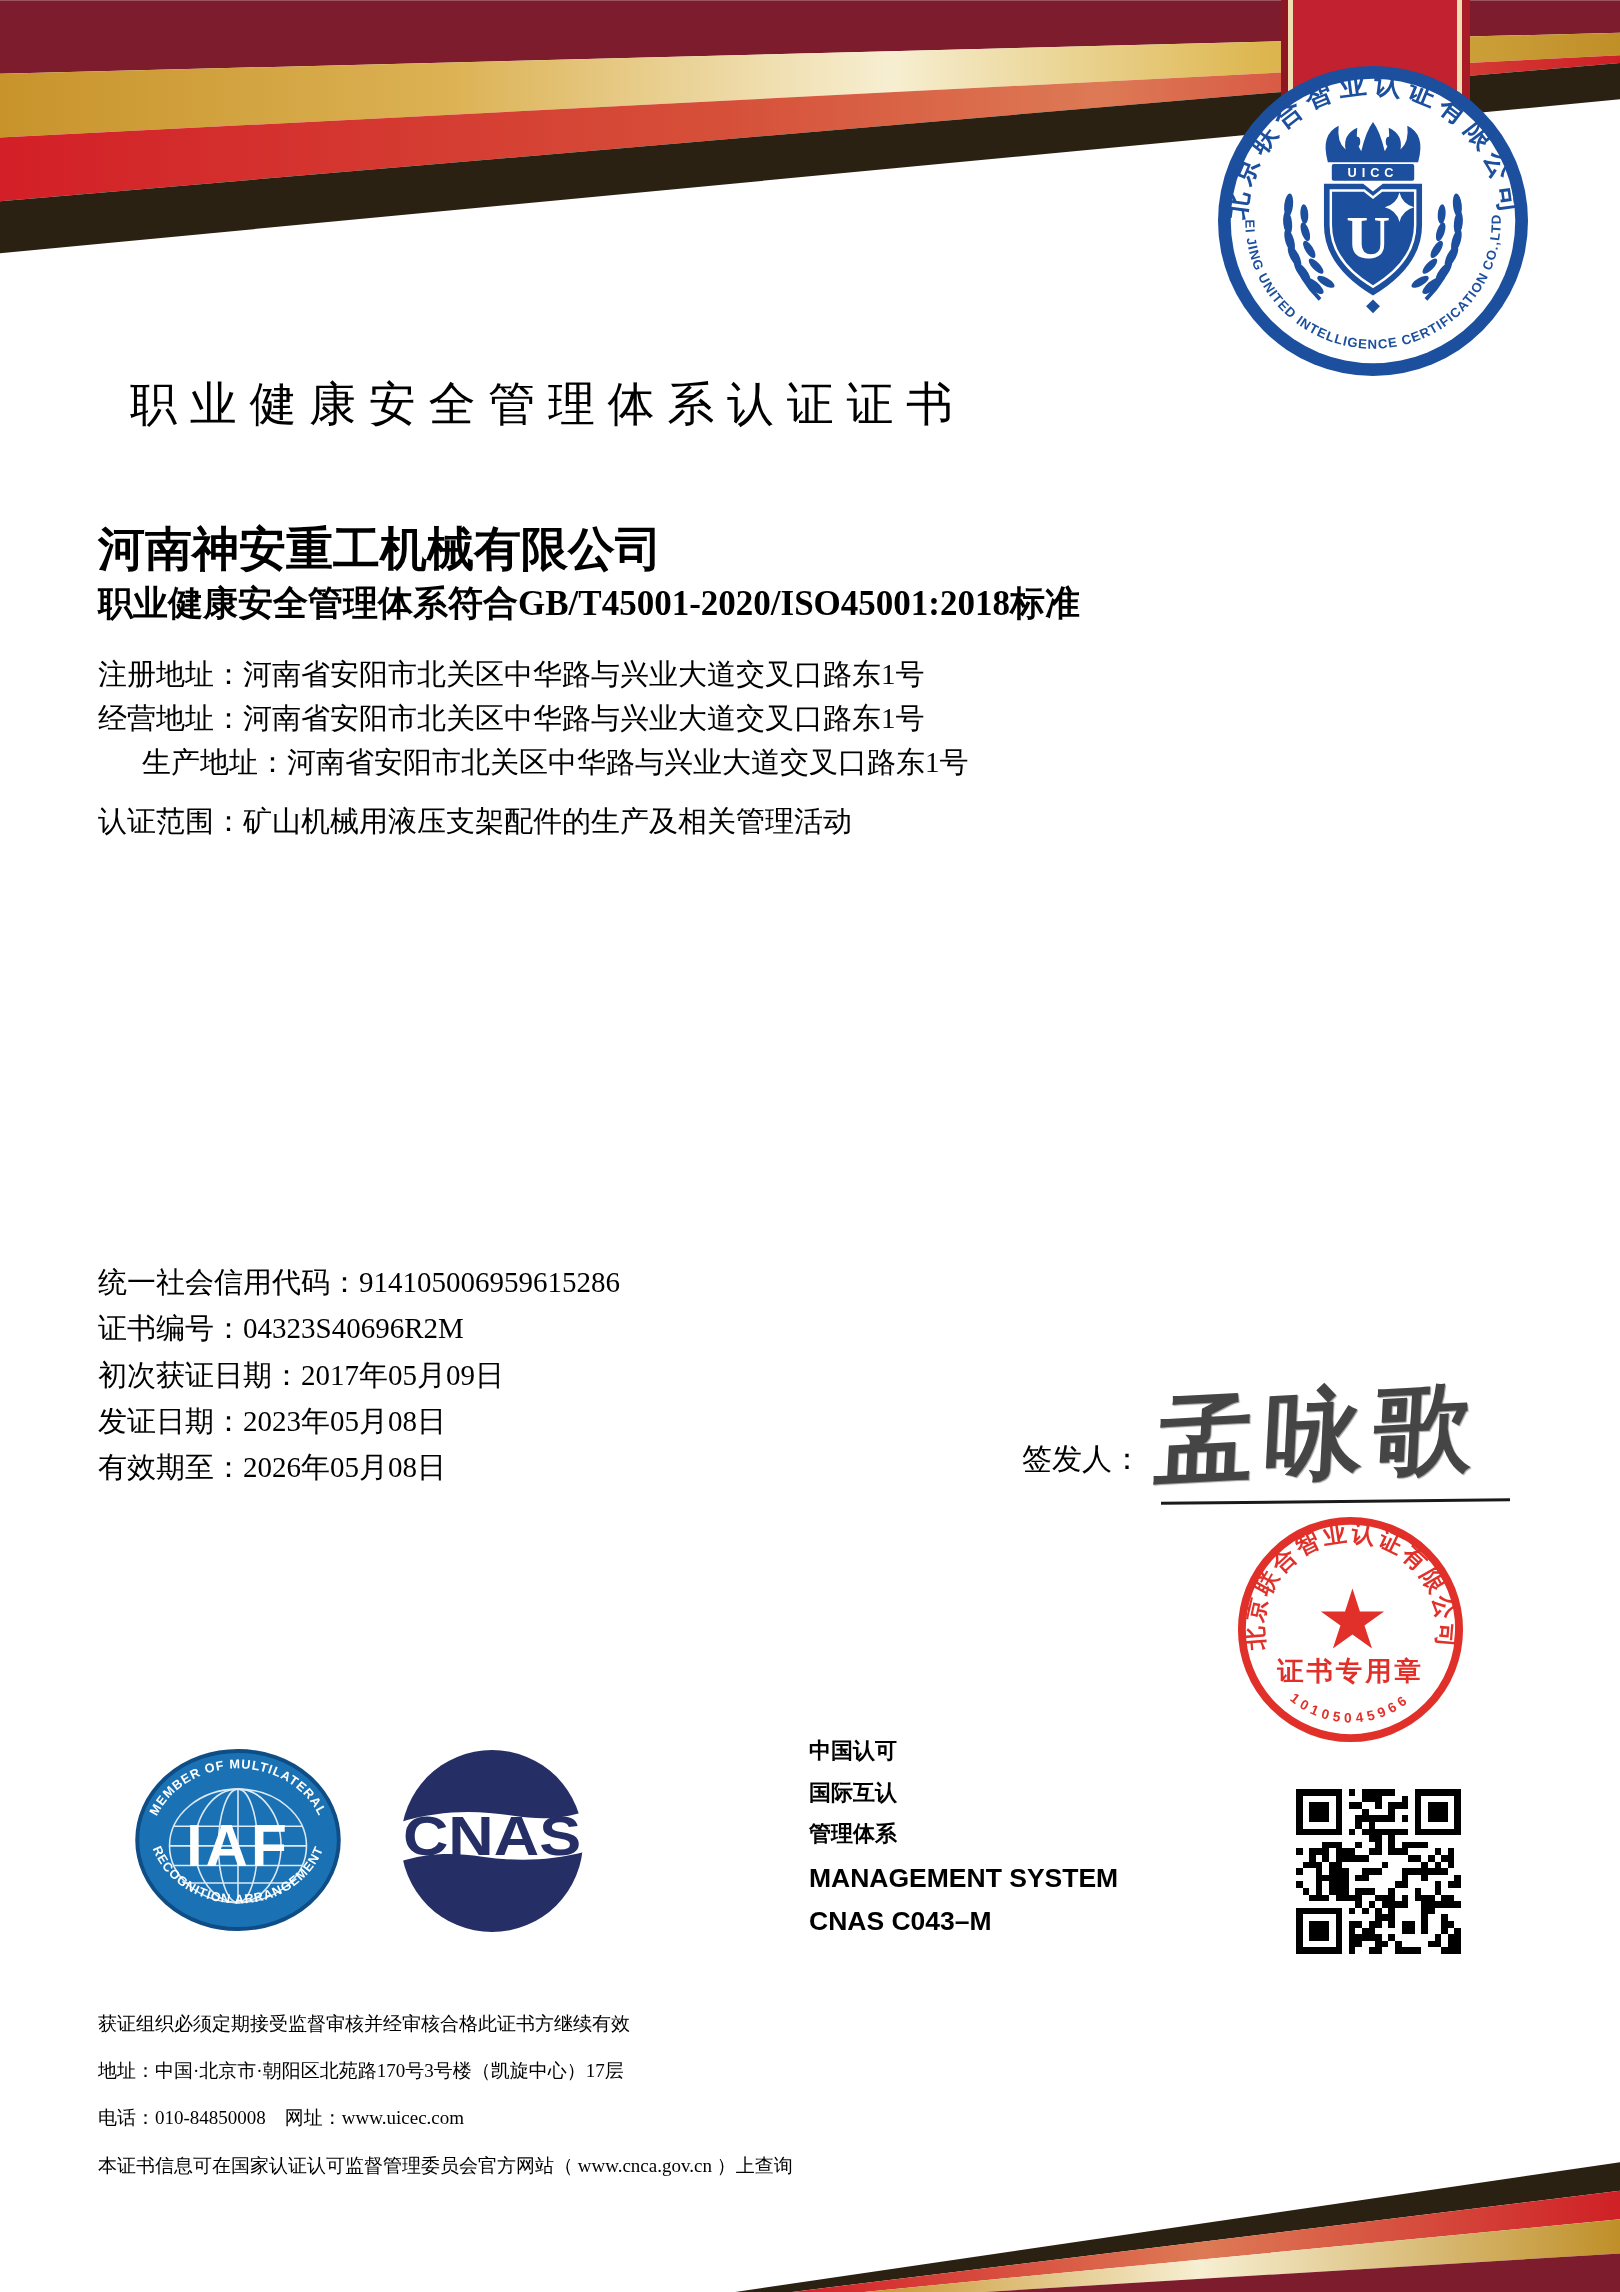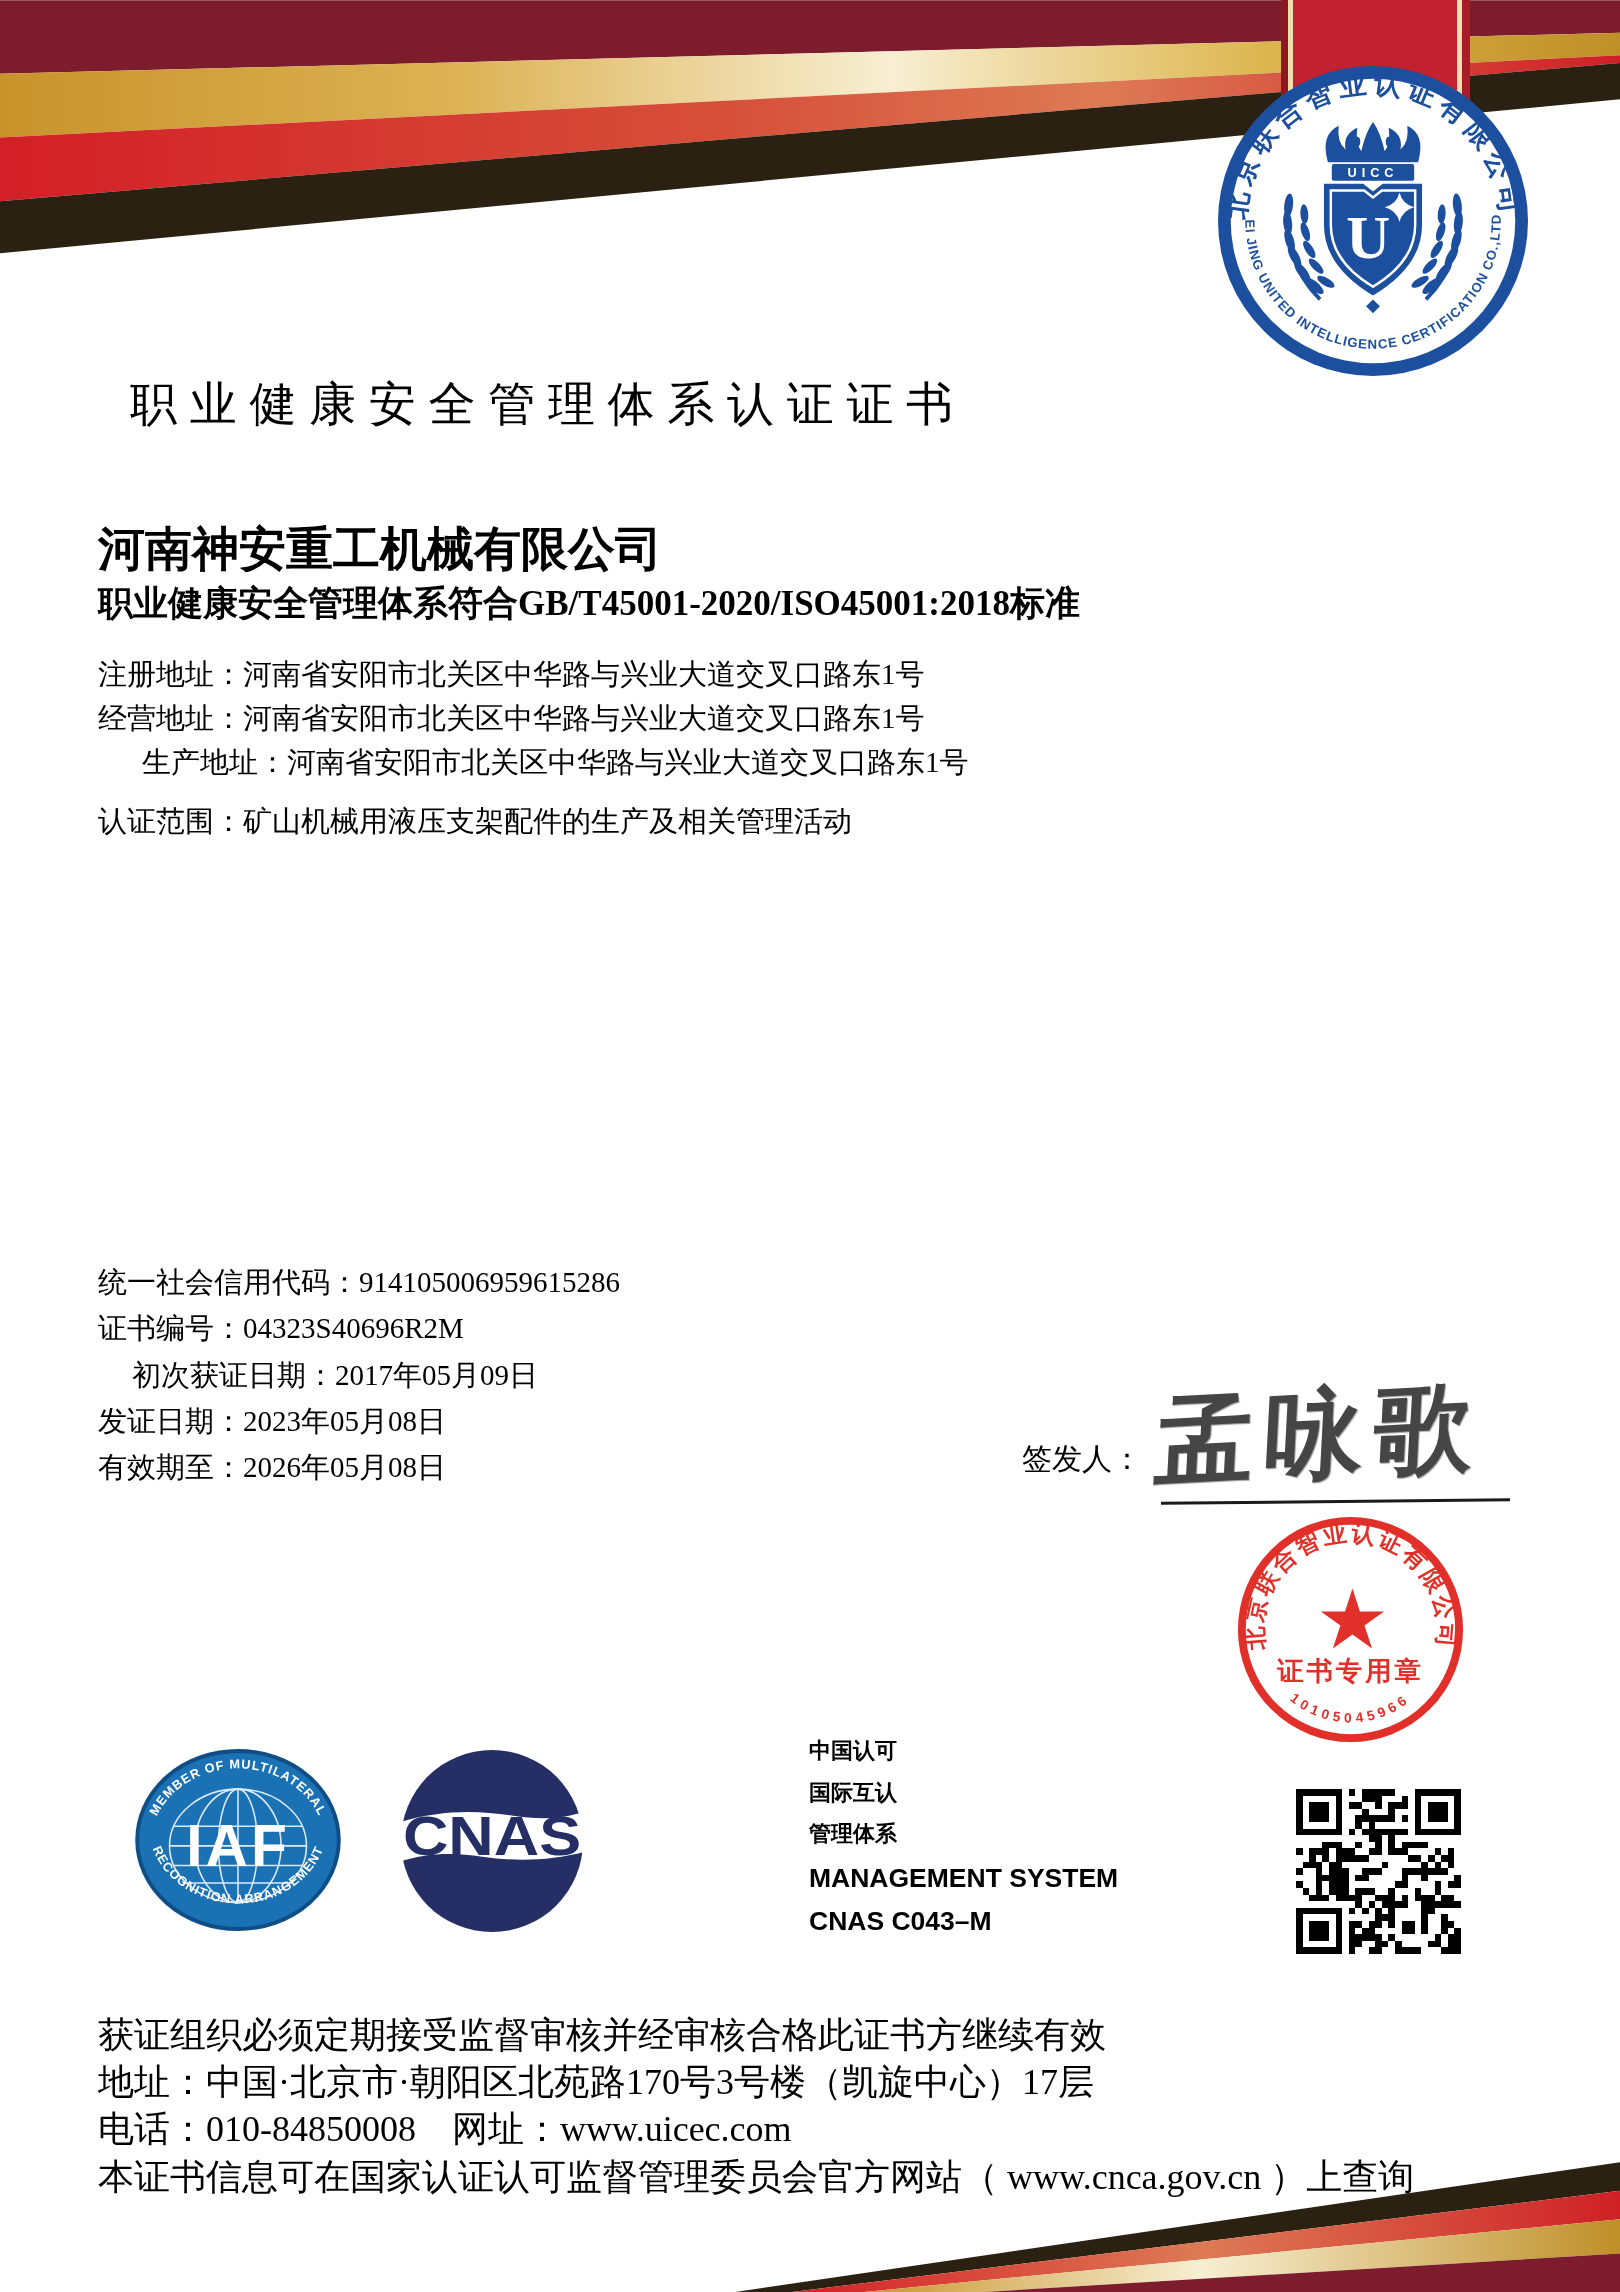--- a/index.html
+++ b/index.html
@@ -15,40 +15,40 @@
   .ribbon{left:1281px;top:0;width:189px;height:312px;z-index:2;
     background:linear-gradient(90deg,#8f1722 0 3.5%,#f0ddb0 3.5% 6.5%,#c22230 6.5% 93%,#f0ddb0 93% 96%,#a81c28 96% 100%);}
   .badge{left:1218px;top:66px;width:310px;height:310px;z-index:3;}
 
   
   .title{left:130px;top:373px;font-size:47px;letter-spacing:12.7px;z-index:4;}
   .company{left:98px;top:518px;font-size:47px;font-weight:bold;z-index:4;}
   .standard{left:98px;top:580px;font-size:35px;font-weight:bold;z-index:4;}
   .bodyline{left:98px;font-size:29px;z-index:4;white-space:pre;}
   .addr1{top:655px;} .addr2{top:699px;} .addr3{top:743px;margin-left:44px;} .scope{top:802px;}
-  .d1{top:1263px;} .d2{top:1309px;} .d3{top:1356px;margin-left:34px;} .d4{top:1402px;} .d5{top:1448px;}
+  .d1{top:1263px;} .d2{top:1309px;} .d3{top:1356px;} .d4{top:1402px;} .d5{top:1448px;}
   .signer-label{left:1022px;top:1439px;font-size:30px;z-index:4;}
   .signature{left:1155px;top:1370px;font-size:98px;font-weight:bold;color:#454545;
      letter-spacing:11.8px;transform:rotate(-3deg) skewX(-6deg);z-index:5;
      text-shadow:1px 1px 1px rgba(70,70,70,.55);}
   .sig-line{left:1161px;top:1500px;width:349px;height:2.9px;background:#1a1a1a;
      transform:rotate(-.6deg);z-index:4;}
 
   
   .stamp{left:1236px;top:1515px;width:229px;height:229px;z-index:6;opacity:.95;}
   .iaf{left:135px;top:1749px;width:206px;height:182px;z-index:4;}
   .cnas{left:399px;top:1746px;width:186px;height:190px;z-index:4;}
   .acc{left:809px;z-index:4;font-weight:bold;}
   .acc.cjk{font-size:22px;}
   .acc.en{font-size:26.5px;font-family:"Liberation Sans","DejaVu Sans",sans-serif;}
   .a1{top:1736px;} .a2{top:1778px;} .a3{top:1819px;} .a4{top:1863px;} .a5{top:1906px;}
   .qr{left:1296px;top:1789px;width:165px;height:165px;z-index:4;}
 
   
-  .foot{left:98px;font-size:36px;z-index:4;white-space:pre;}
+  .foot{left:98px;font-size:19px;z-index:4;white-space:pre;}
   .f1{top:2011px;} .f2{top:2058px;} .f3{top:2105px;} .f4{top:2153px;}
 </style>
 </head>
 <body>
 
 <div class="page">
 
   <svg class="abs bands" viewBox="0 0 1653 2339" aria-hidden="true">
     <defs>
       <linearGradient id="goldTop" x1="0" y1="0" x2="1" y2="0">

